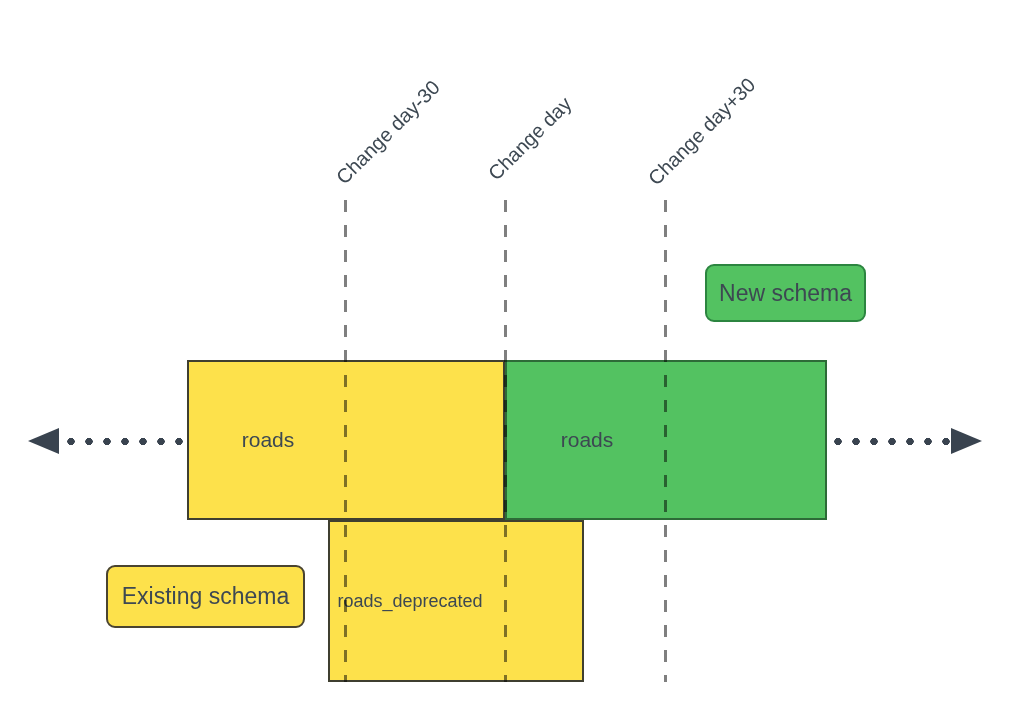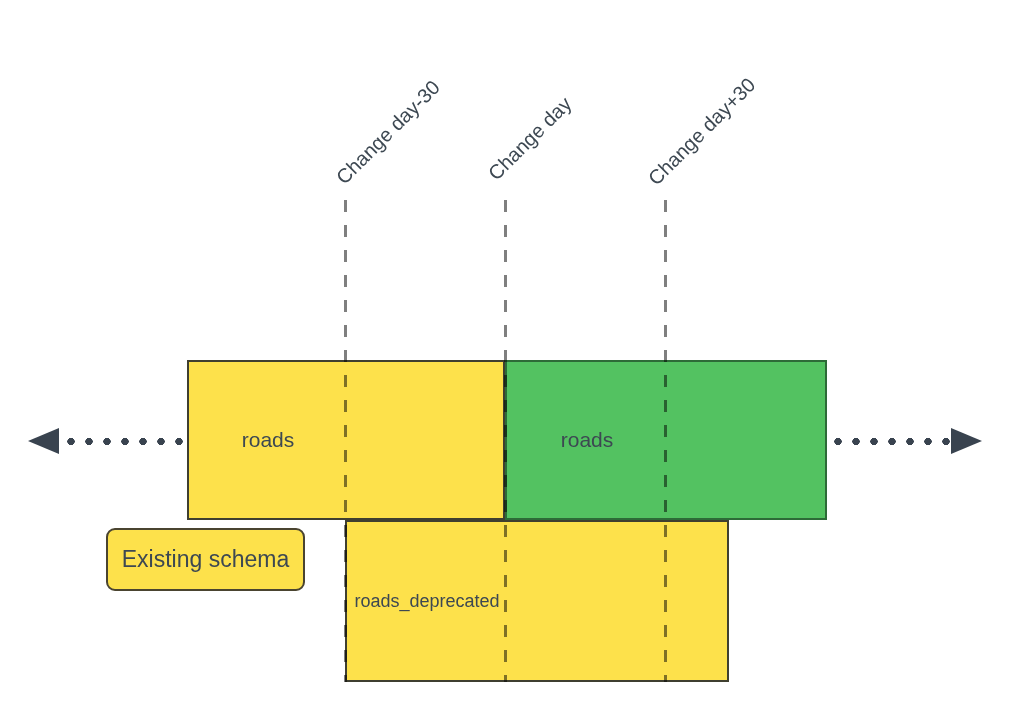--- a/index.html
+++ b/index.html
@@ -67,26 +67,29 @@
 
 
   <div class="box existing" style="left:187px;top:360px;width:318px;height:160px;">
     <div class="box-label" style="width:158px;">roads</div>
   </div>
 
   <div class="box new" style="left:505px;top:360px;width:322px;height:160px;">
     <div class="box-label" style="width:160px;">roads</div>
   </div>
 
-  <div class="box existing" style="left:345px;top:520px;width:384px;height:162px;">
+  <div class="box existing" style="left:328px;top:520px;width:256px;height:162px;">
     <div class="box-label small" style="width:160px;">roads_deprecated</div>
   </div>
 
   <div class="vdash" style="left:344px;"></div>
   <div class="vdash" style="left:504px;"></div>
   <div class="vdash" style="left:664px;"></div>
 
+  <div class="badge new" style="left:705px;top:264px;width:161px;height:58px;">
+    <span>New schema</span>
+  </div>
 
-  <div class="badge existing" style="left:106px;top:528px;width:199px;height:63px;">
+  <div class="badge existing" style="left:106px;top:565px;width:199px;height:63px;">
     <span>Existing schema</span>
   </div>
 
 </div>
 
 </body></html>

